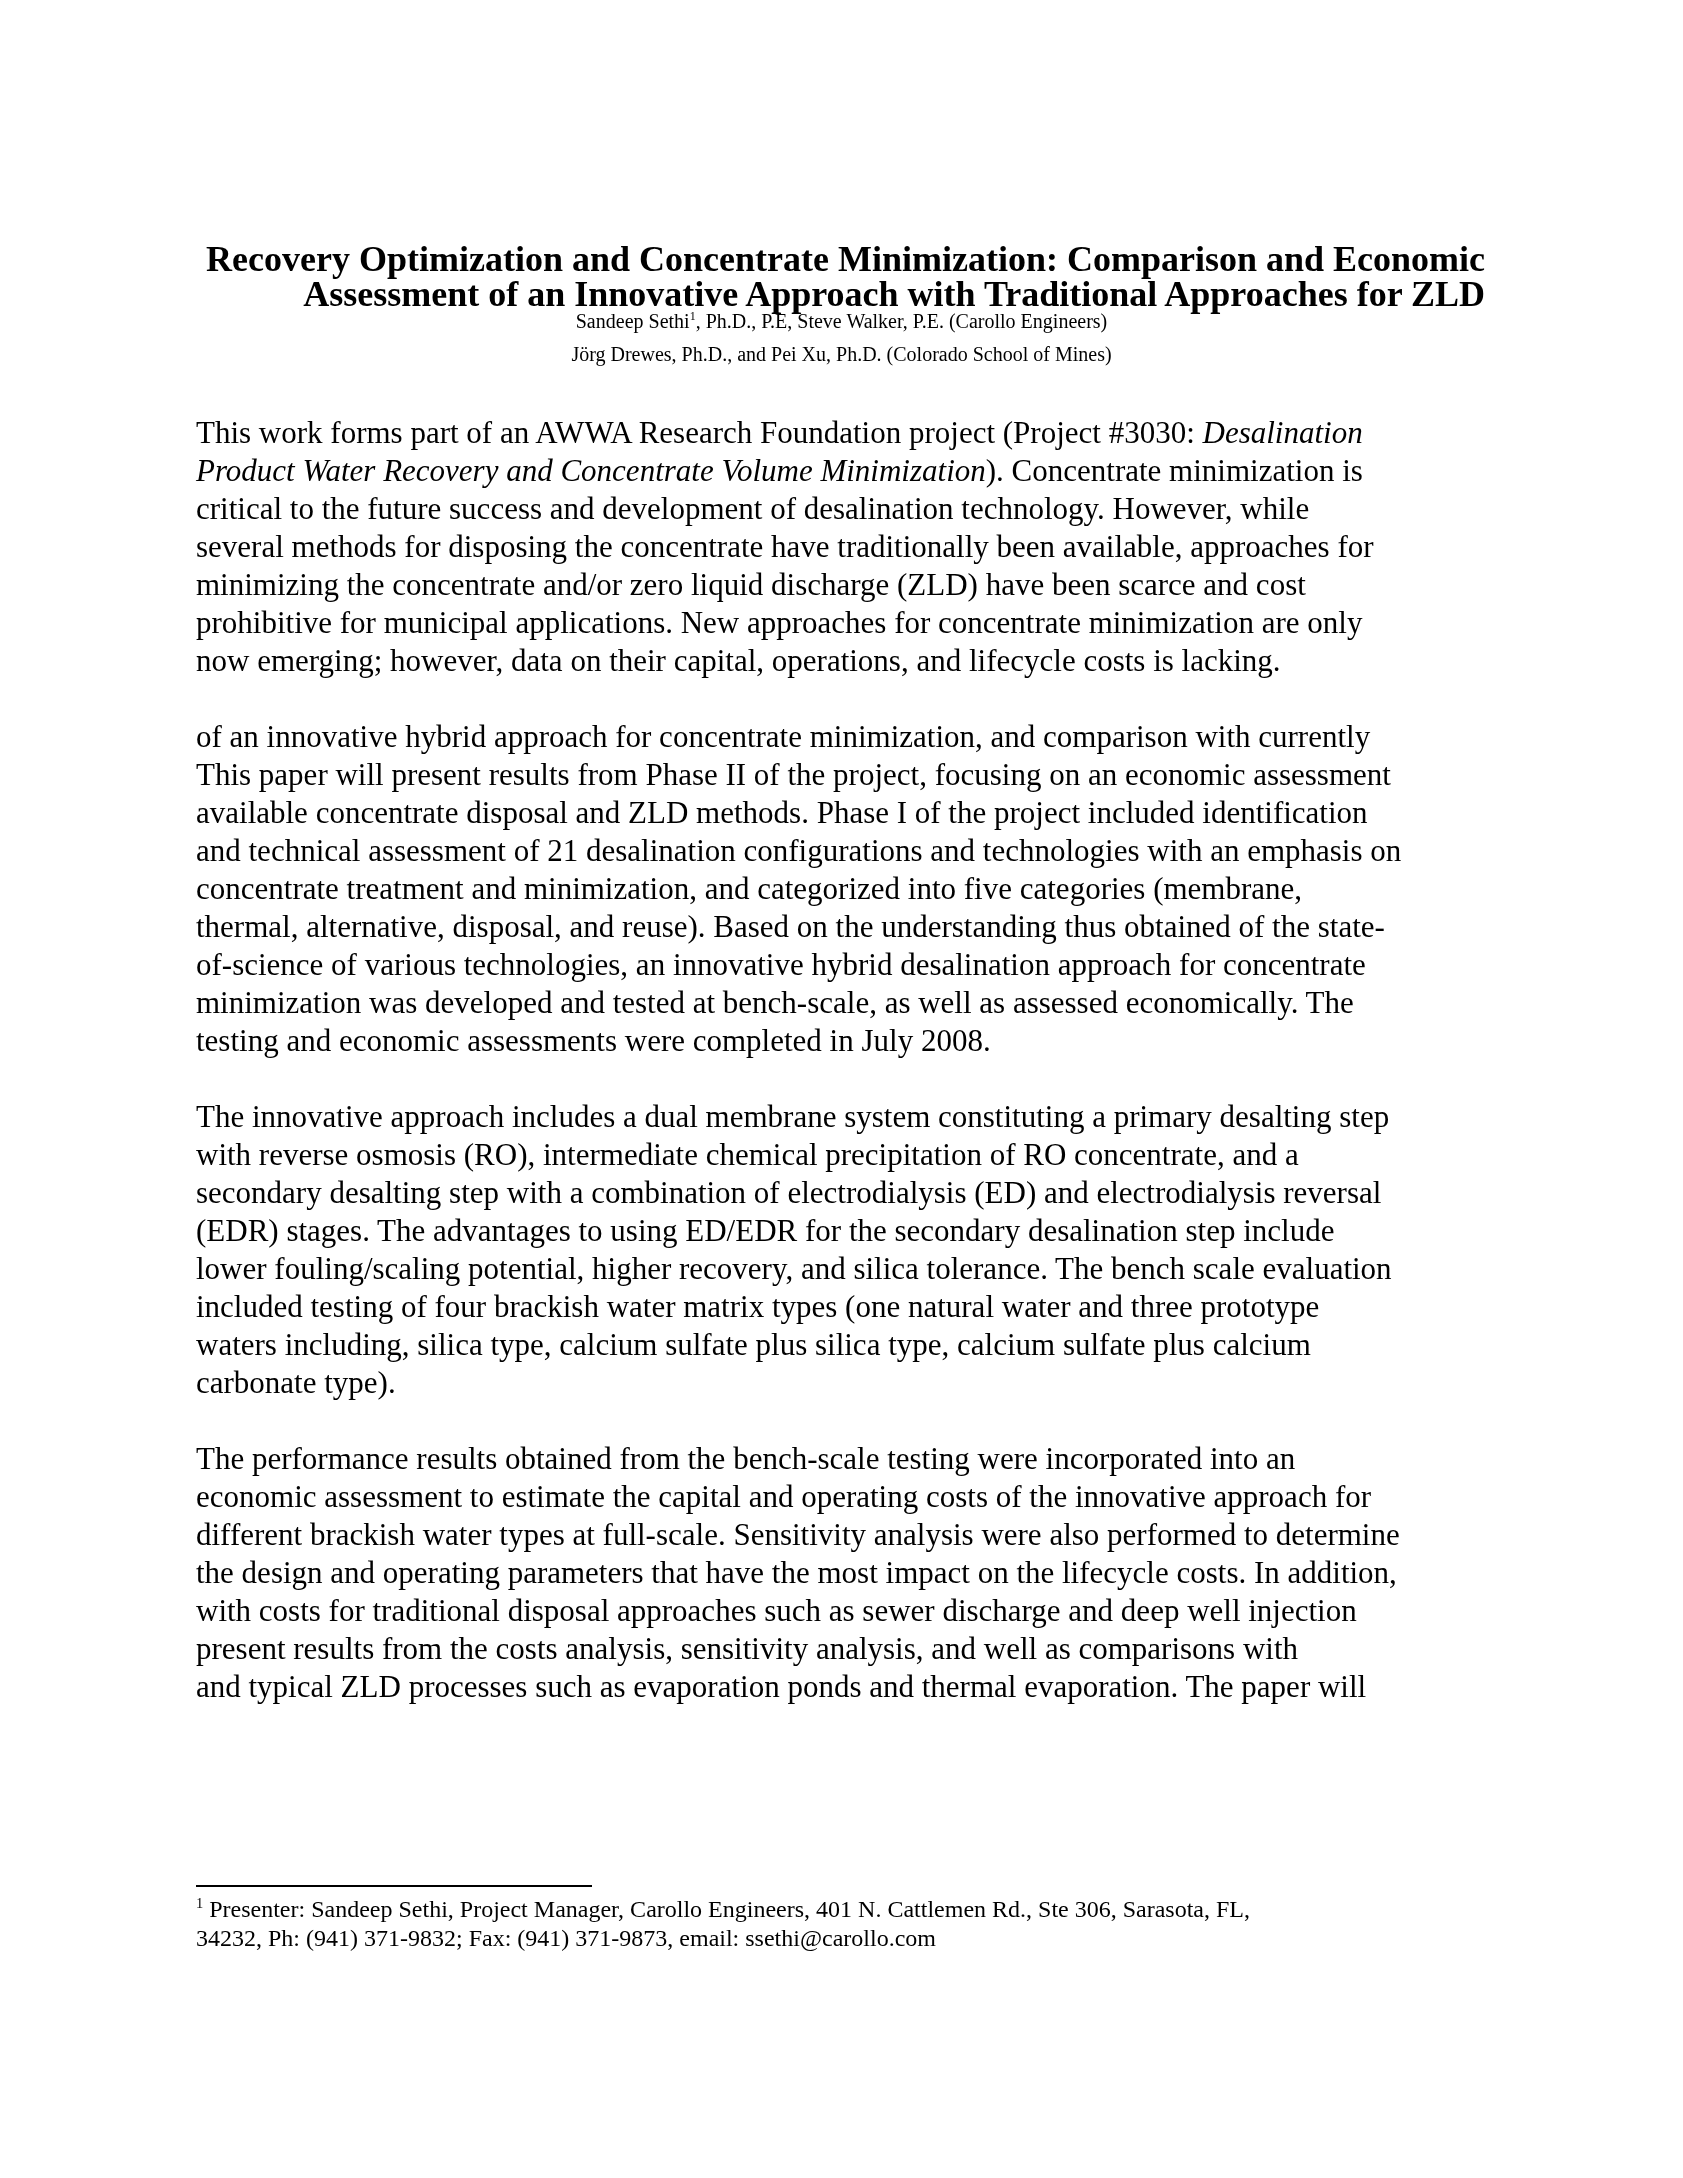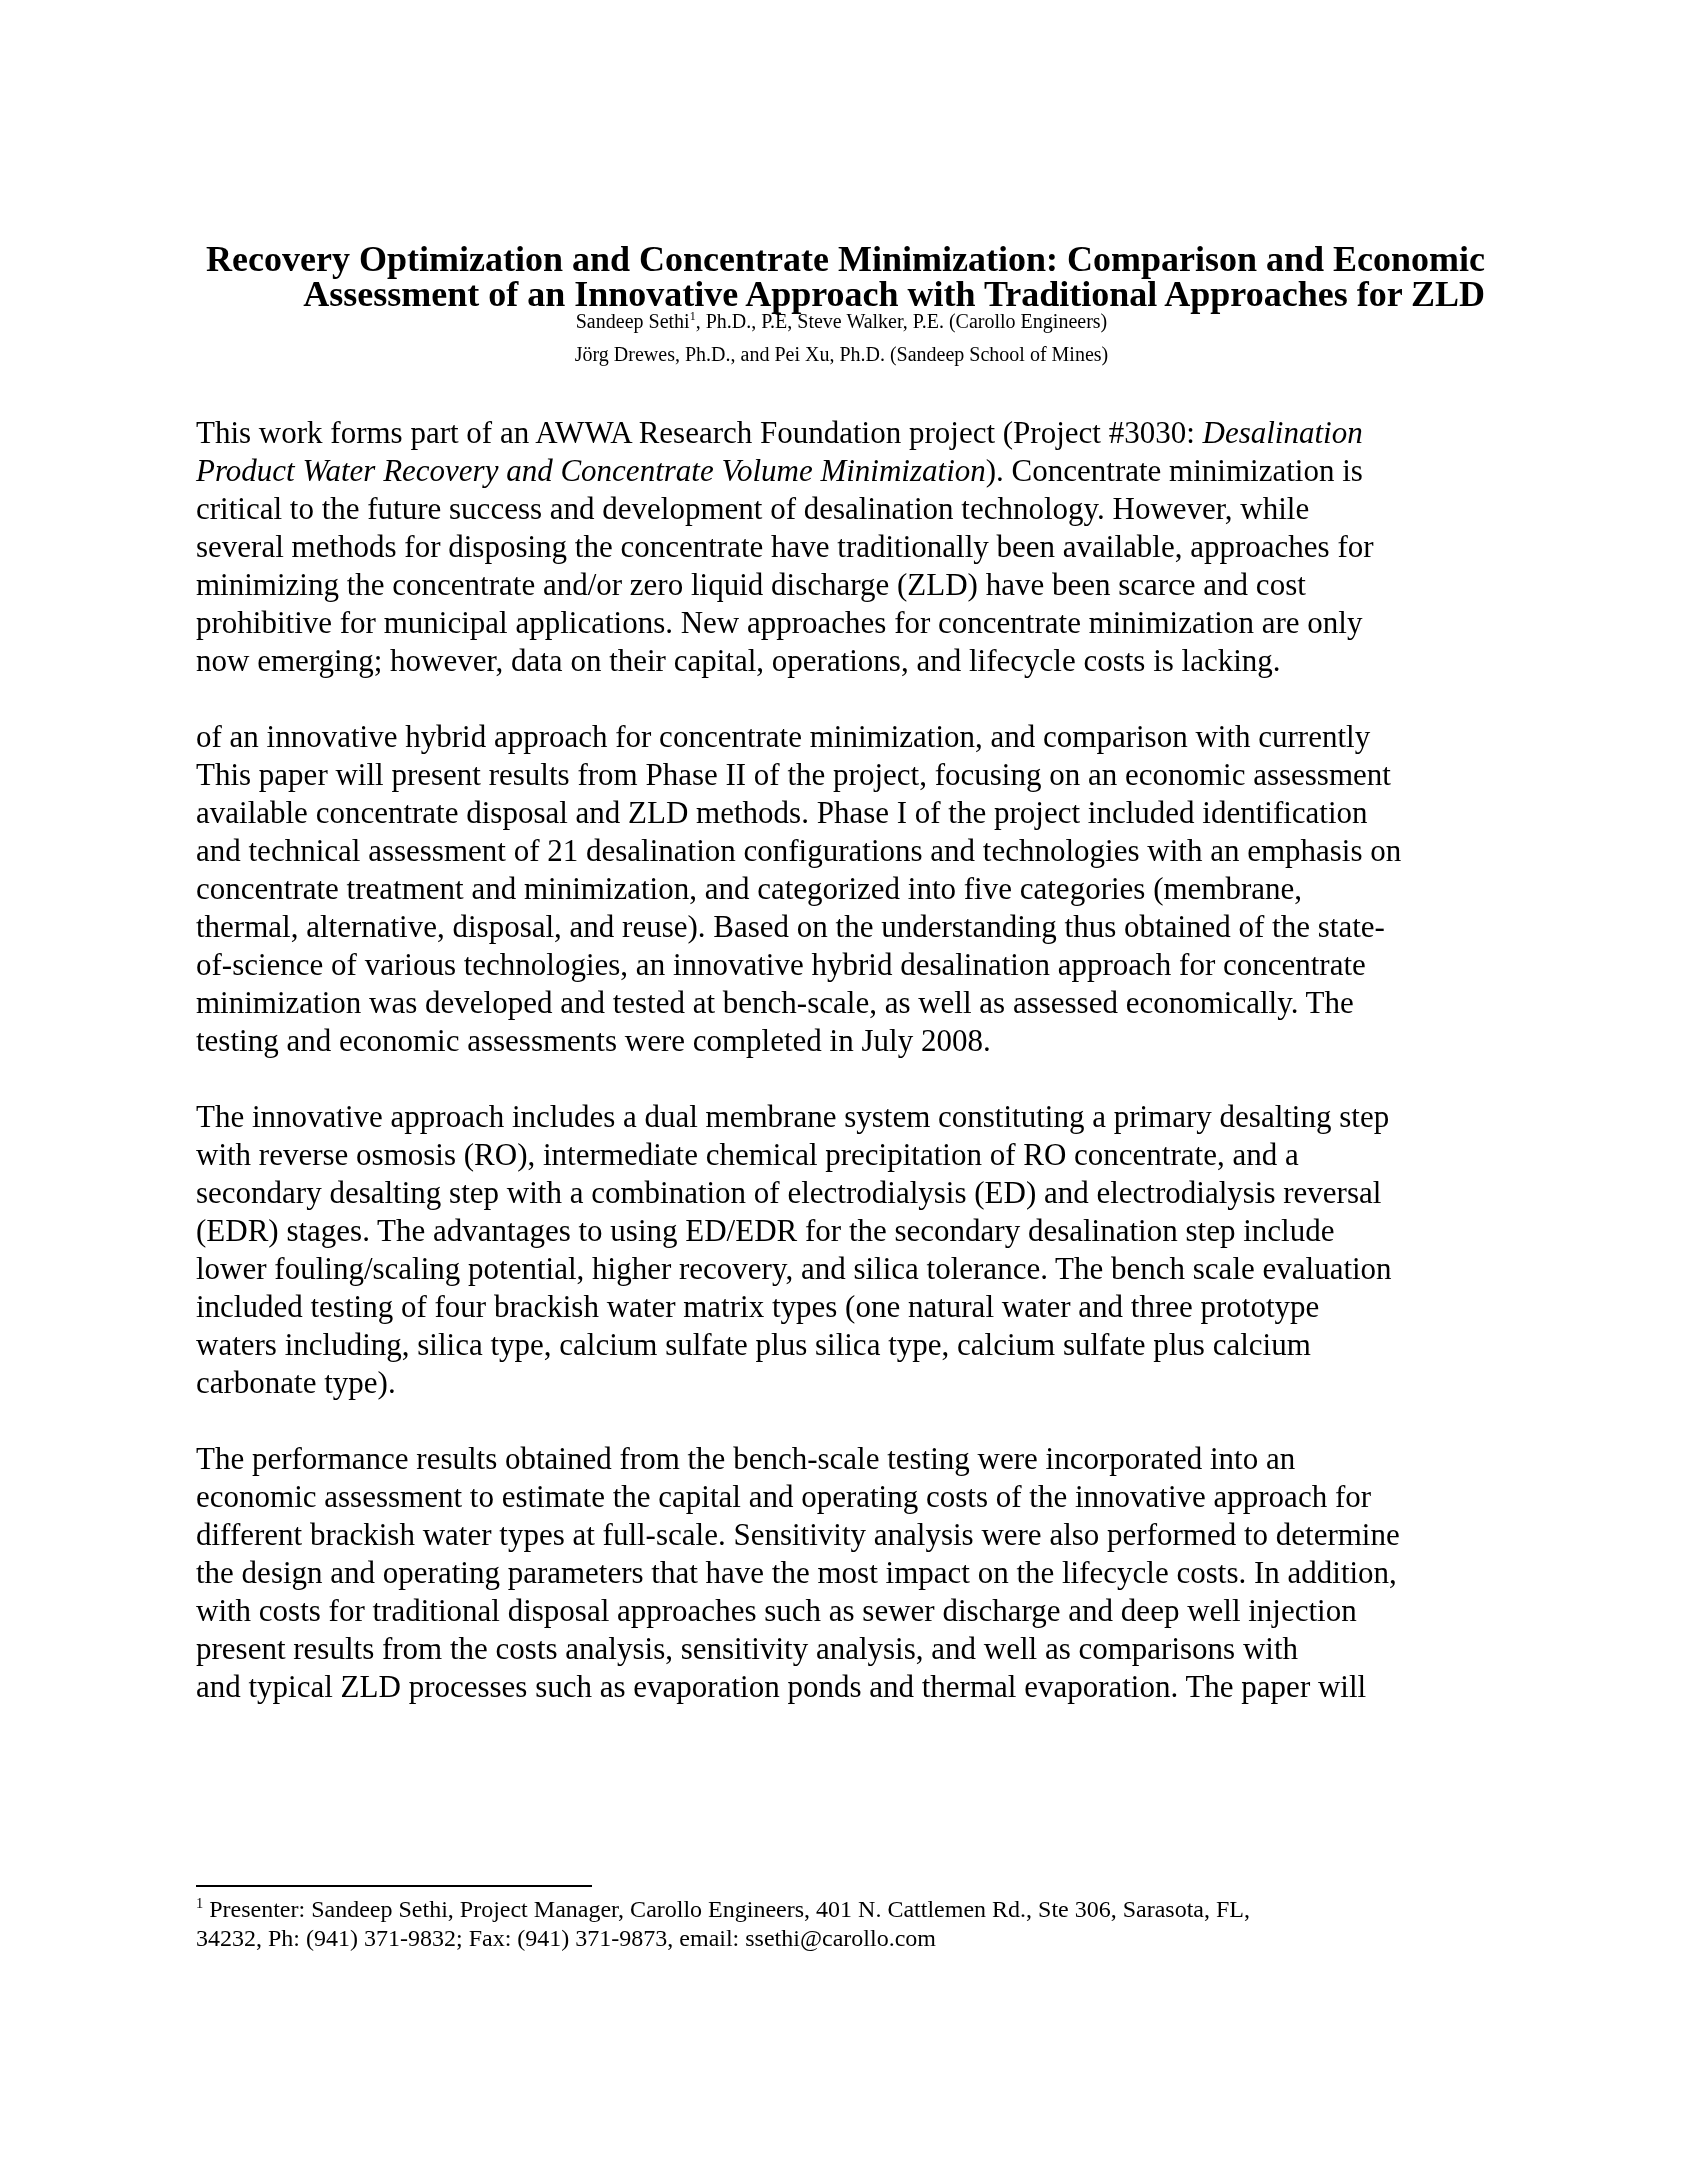--- a/index.html
+++ b/index.html
@@ -27,21 +27,21 @@
 
 <div class="page">
 
   <div class="title">
     <div>Recovery Optimization and Concentrate Minimization: Comparison and Economic</div>
     <div>Assessment of an Innovative Approach with Traditional Approaches for ZLD</div>
   </div>
 
   <div class="authors">
     <div><span>Sandeep Sethi</span><sup>1</sup><span>, Ph.D., P.E, Steve Walker, P.E. (Carollo Engineers)</span></div>
-    <div>Jörg Drewes, Ph.D., and Pei Xu, Ph.D. (Sandeep School of Mines)</div>
+    <div>Jörg Drewes, Ph.D., and Pei Xu, Ph.D. (Colorado School of Mines)</div>
   </div>
 
   <div class="body">
     <p class="para">
       <span class="line"><span>This work forms part of an AWWA Research Foundation project (Project #3030: </span><em>Desalination</em></span>
       <span class="line"><em>Product Water Recovery and Concentrate Volume Minimization</em><span>). Concentrate minimization is</span></span>
       <span class="line">critical to the future success and development of desalination technology. However, while</span>
       <span class="line">several methods for disposing the concentrate have traditionally been available, approaches for</span>
       <span class="line">minimizing the concentrate and/or zero liquid discharge (ZLD) have been scarce and cost</span>
       <span class="line">prohibitive for municipal applications. New approaches for concentrate minimization are only</span>

